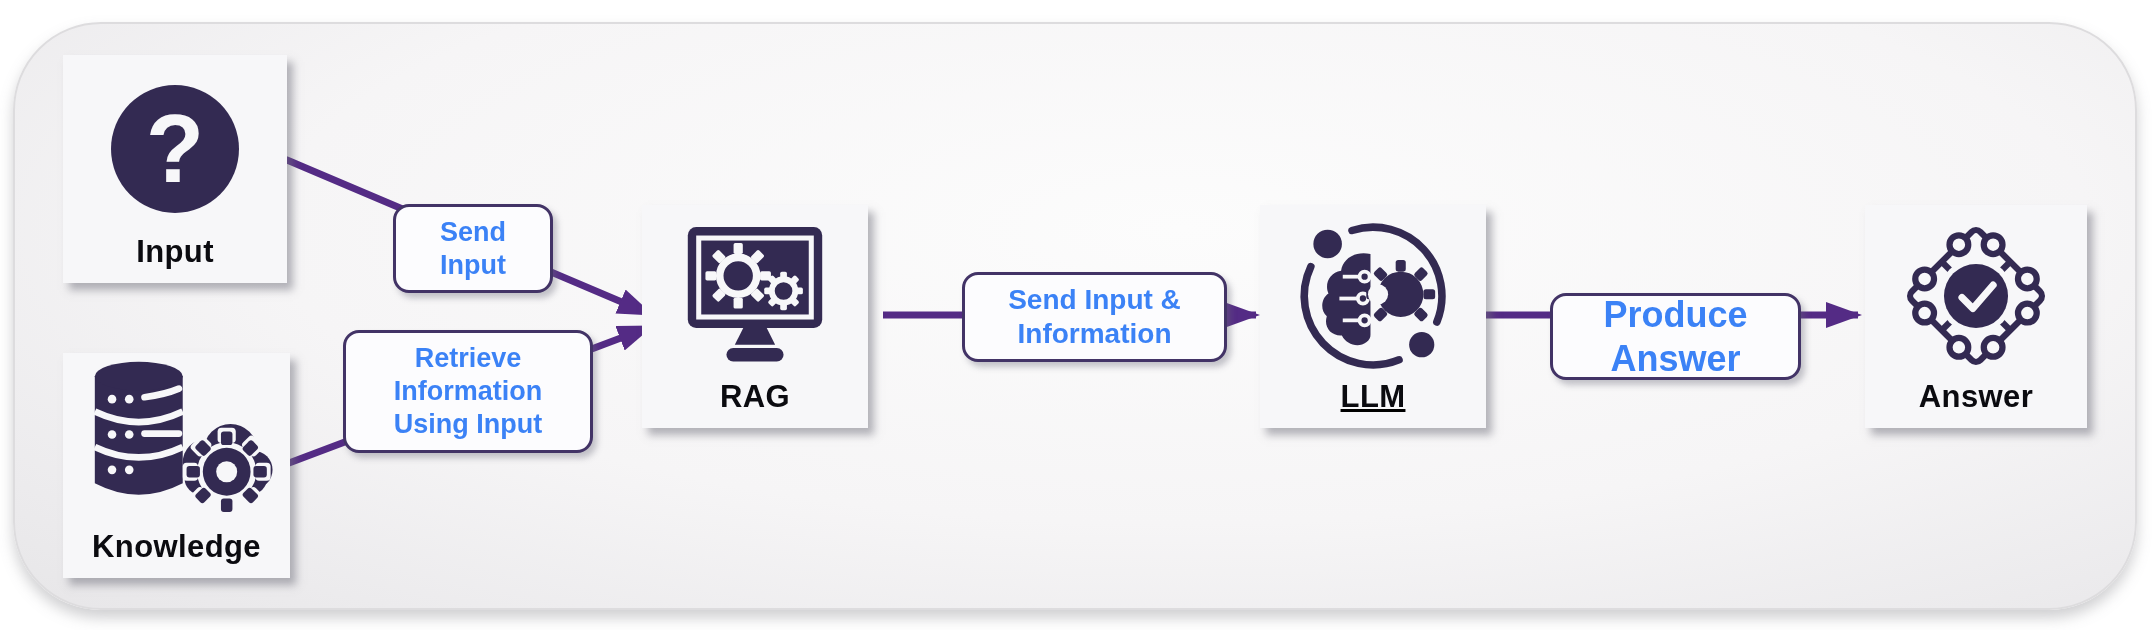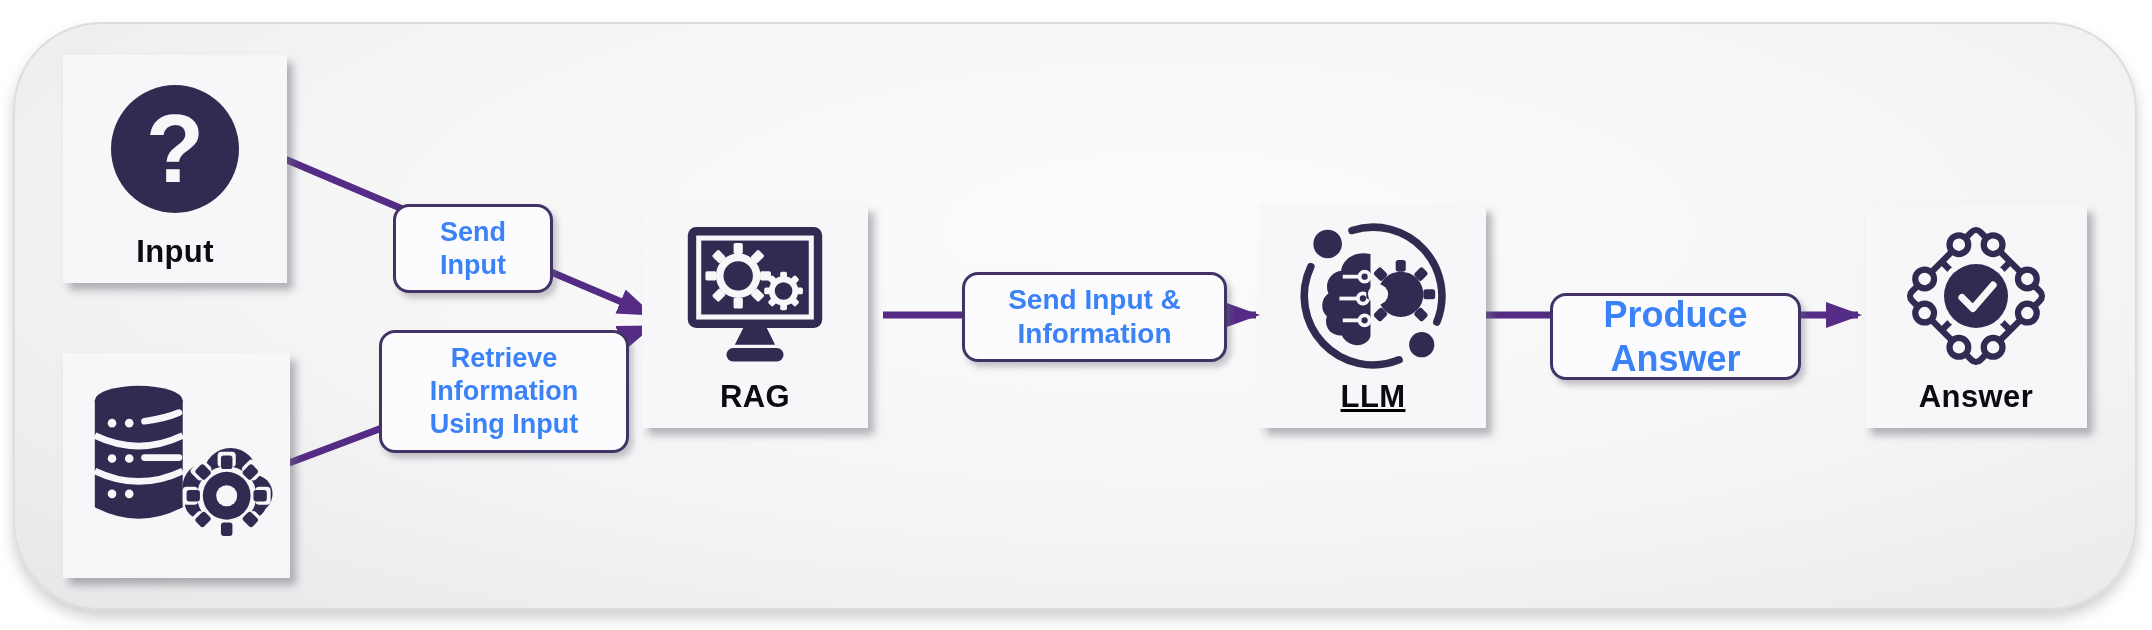--- a/index.html
+++ b/index.html
@@ -127,20 +127,21 @@
             <rect x="146" y="76" width="12" height="14" rx="3" transform="rotate(135 152 118)"></rect>
             <rect x="146" y="76" width="12" height="14" rx="3" transform="rotate(180 152 118)"></rect>
             <rect x="146" y="76" width="12" height="14" rx="3" transform="rotate(225 152 118)"></rect>
             <rect x="146" y="76" width="12" height="14" rx="3" transform="rotate(270 152 118)"></rect>
             <rect x="146" y="76" width="12" height="14" rx="3" transform="rotate(315 152 118)"></rect>
           </g>
           <circle cx="152" cy="118" r="11" fill="#f7f7f9"></circle>
         </g>
       </svg>
     </div>
+    <div class="node-label">Knowledge</div>
   </div>
 
   <div class="node-card" style="left:642px; top:205px; width:226px; height:223px;">
     <div class="node-icon-wrap">
       <svg width="168" height="156" viewBox="0 0 200 180">
         <rect x="20" y="8" width="160" height="120" rx="10" fill="#332a52"></rect>
         <rect x="33" y="21" width="134" height="94" fill="#332a52" stroke="#f7f7f9" stroke-width="6"></rect>
 
         <g fill="#f7f7f9">
           <rect x="74.5" y="27" width="11" height="13" rx="2"></rect>
@@ -232,21 +233,21 @@
         <circle cx="105" cy="105" r="41" fill="#332a52"></circle>
         <path d="M87,107 L101,121 L127,91" fill="none" stroke="#f7f7f9" stroke-width="9" stroke-linecap="round" stroke-linejoin="round"></path>
       </svg>
     </div>
     <div class="node-label">Answer</div>
   </div>
 
   <div class="edge-label" style="left:393px; top:204px; width:160px; height:89px;">Send
 Input</div>
 
-  <div class="edge-label" style="left:343px; top:330px; width:250px; height:123px;margin-left:36px;">Retrieve
+  <div class="edge-label" style="left:343px; top:330px; width:250px; height:123px;">Retrieve
 Information
 Using Input</div>
 
   <div class="edge-label" style="left:937px; top:272px; width:265px; height:90px; font-size:28px;margin-left:25px;">Send Input &amp;
 Information</div>
 
   <div class="edge-label" style="left:1550px; top:273px; width:251px; height:87px; font-size:36px;margin-top:20px;">Produce
 Answer</div>
 
 </div>

